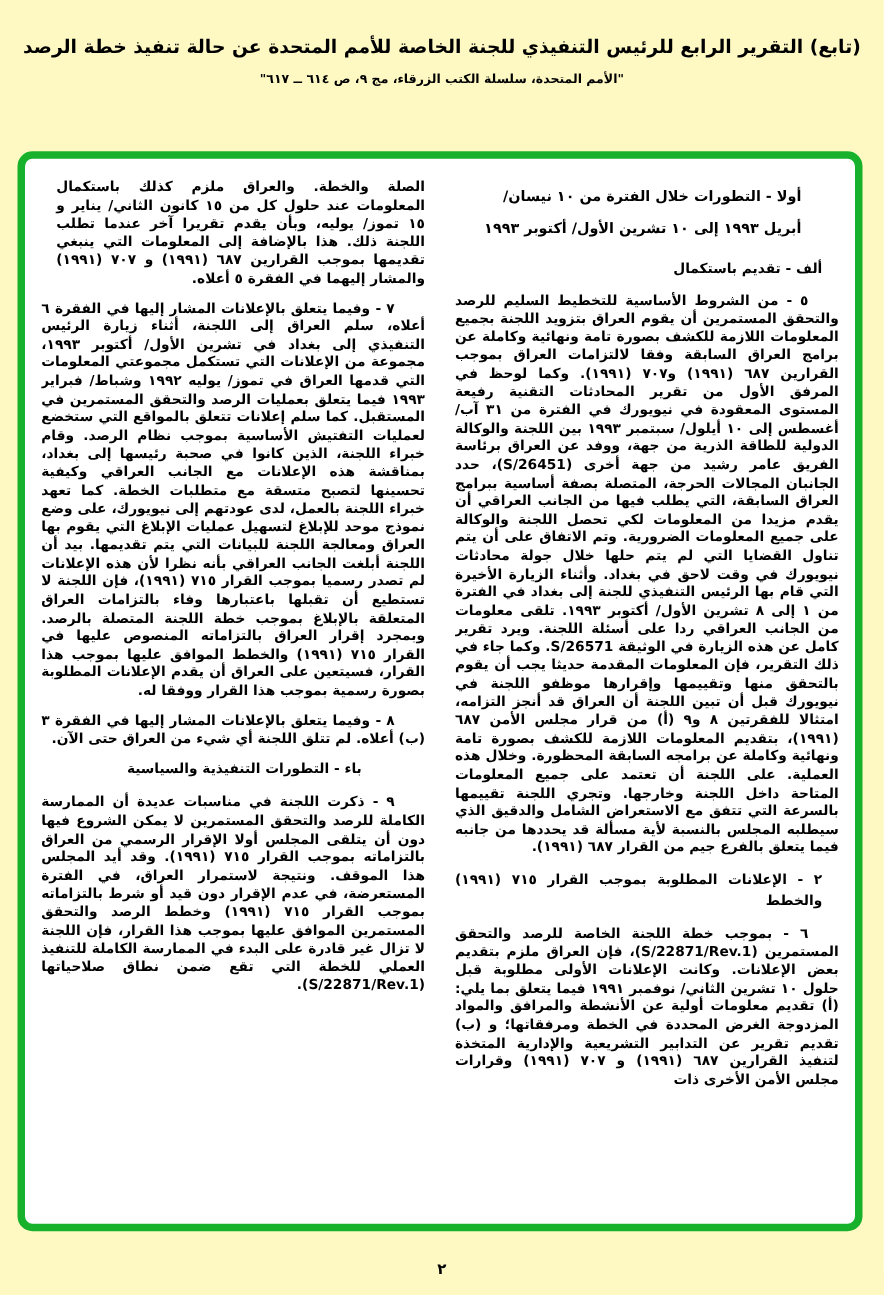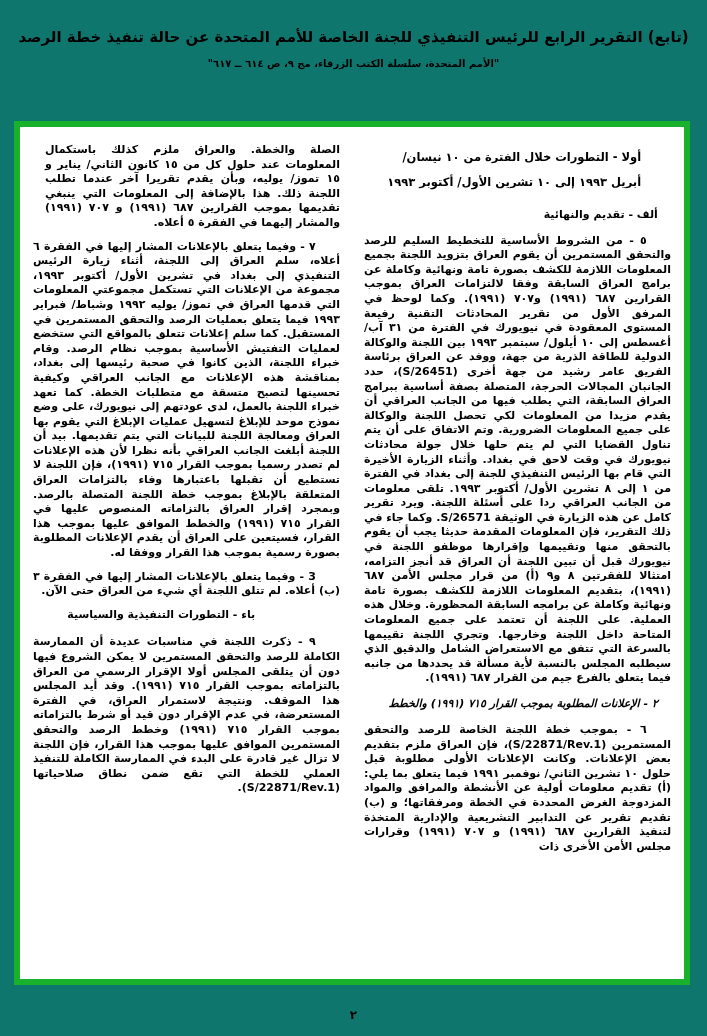--- a/index.html
+++ b/index.html
@@ -3,37 +3,37 @@
 <meta charset="utf-8">
 <style>
   html, body { margin: 0; padding: 0; background: #ffffff; }
   body {
     width: 707px; height: 1036px;
     font-family: "DejaVu Sans", sans-serif;
     color: #000;
     position: relative;
     overflow: hidden;
   }
-  .page { position: relative; width: 707px; height: 1036px; background: #0f766e; }
+  .page { position: relative; width: 707px; height: 1036px; background: #fef9c3; }
 
   
   .doc-header {
     position: absolute; top: 24px; left: 10px; right: 10px;
     text-align: center; direction: rtl; font-weight: bold;
   }
   .title-line { font-size: 15px; line-height: 27px; letter-spacing: 0; }
   .source-line { font-size: 10px; line-height: 16px; margin-top: 5px; font-weight: bold; }
 
   
   .frame {
     position: absolute; left: 14px; top: 121px;
     width: 676px; height: 864px;
     box-sizing: border-box;
     border: 6px solid #17b12c;
-    border-radius: 0;
+    border-radius: 12px;
     background: #fff;
   }
   .columns {
     display: flex; direction: rtl;
     gap: 24px;
     padding: 16px 13px 12px 13px;
     height: 100%; box-sizing: border-box;
     overflow: hidden;
   }
   .col {
@@ -56,23 +56,22 @@
     font-size: 11.5px;
     line-height: 25px;
   }
   .sub-heading { text-align: right; margin: 2px 0 11px 0; }
   .indent-alef { padding-right: 1.2em; }
   .indent-num  { padding-right: 2em; }
   .hang {
     padding-right: 1.2em; margin-top: 6px;
     text-align: justify;
     line-height: 17px;
-    font-style: italic;
   }
-  .indent-ba { padding-right: 4.6em; margin-top: 8px; margin-bottom: 13px; text-align: center; }
+  .indent-ba { padding-right: 4.6em; margin-top: 8px; margin-bottom: 13px; }
 
   
   .page-footer {
     position: absolute; bottom: 14px; left: 0; right: 0;
     text-align: center; font-size: 12px; font-weight: bold;
   }
 </style>
 </head>
 <body>
 
@@ -81,30 +80,30 @@
   <header class="doc-header">
     <div class="title-line">(تابع) التقرير الرابع للرئيس التنفيذي للجنة الخاصة للأمم المتحدة عن حالة تنفيذ خطة الرصد</div>
     <div class="source-line">"الأمم المتحدة، سلسلة الكتب الزرقاء، مج ٩، ص ٦١٤ ــ ٦١٧"</div>
   </header>
 
   <div class="frame" style="border-color: rgb(23, 177, 44);">
     <div class="columns">
 
       <section class="col">
         <div class="sec-heading-main">أولا - التطورات خلال الفترة من ١٠ نيسان/ أبريل ١٩٩٣ إلى ١٠ تشرين الأول/ أكتوبر ١٩٩٣</div>
-        <div class="sub-heading indent-alef">ألف - تقديم والنهائية</div>
+        <div class="sub-heading indent-alef">ألف - تقديم باستكمال</div>
         <p class="para">٥ - من الشروط الأساسية للتخطيط السليم للرصد والتحقق المستمرين أن يقوم العراق بتزويد اللجنة بجميع المعلومات اللازمة للكشف بصورة تامة ونهائية وكاملة عن برامج العراق السابقة وفقا لالتزامات العراق بموجب القرارين ٦٨٧ (١٩٩١) و٧٠٧ (١٩٩١). وكما لوحظ في المرفق الأول من تقرير المحادثات التقنية رفيعة المستوى المعقودة في نيويورك في الفترة من ٣١ آب/ أغسطس إلى ١٠ أيلول/ سبتمبر ١٩٩٣ بين اللجنة والوكالة الدولية للطاقة الذرية من جهة، ووفد عن العراق برئاسة الفريق عامر رشيد من جهة أخرى (S/26451)، حدد الجانبان المجالات الحرجة، المتصلة بصفة أساسية ببرامج العراق السابقة، التي يطلب فيها من الجانب العراقي أن يقدم مزيدا من المعلومات لكي تحصل اللجنة والوكالة على جميع المعلومات الضرورية. وتم الاتفاق على أن يتم تناول القضايا التي لم يتم حلها خلال جولة محادثات نيويورك في وقت لاحق في بغداد. وأثناء الزيارة الأخيرة التي قام بها الرئيس التنفيذي للجنة إلى بغداد في الفترة من ١ إلى ٨ تشرين الأول/ أكتوبر ١٩٩٣. تلقى معلومات من الجانب العراقي ردا على أسئلة اللجنة. ويرد تقرير كامل عن هذه الزيارة في الوثيقة S/26571. وكما جاء في ذلك التقرير، فإن المعلومات المقدمة حديثا يجب أن يقوم بالتحقق منها وتقييمها وإقرارها موظفو اللجنة في نيويورك قبل أن تبين اللجنة أن العراق قد أنجز التزامه، امتثالا للفقرتين ٨ و٩ (أ) من قرار مجلس الأمن ٦٨٧ (١٩٩١)، بتقديم المعلومات اللازمة للكشف بصورة تامة ونهائية وكاملة عن برامجه السابقة المحظورة. وخلال هذه العملية. على اللجنة أن تعتمد على جميع المعلومات المتاحة داخل اللجنة وخارجها. وتجري اللجنة تقييمها بالسرعة التي تتفق مع الاستعراض الشامل والدقيق الذي سيطلبه المجلس بالنسبة لأية مسألة قد يحددها من جانبه فيما يتعلق بالفرع جيم من القرار ٦٨٧ (١٩٩١).</p>
         <div class="sub-heading hang">٢ - الإعلانات المطلوبة بموجب القرار ٧١٥ (١٩٩١) والخطط</div>
         <p class="para">٦ - بموجب خطة اللجنة الخاصة للرصد والتحقق المستمرين (S/22871/Rev.1)، فإن العراق ملزم بتقديم بعض الإعلانات. وكانت الإعلانات الأولى مطلوبة قبل حلول ١٠ تشرين الثاني/ نوفمبر ١٩٩١ فيما يتعلق بما يلي: (أ) تقديم معلومات أولية عن الأنشطة والمرافق والمواد المزدوجة الغرض المحددة في الخطة ومرفقاتها؛ و (ب) تقديم تقرير عن التدابير التشريعية والإدارية المتخذة لتنفيذ القرارين ٦٨٧ (١٩٩١) و ٧٠٧ (١٩٩١) وقرارات مجلس الأمن الأخرى ذات</p>
       </section>
 
       <section class="col">
         <p class="para no-indent">الصلة والخطة. والعراق ملزم كذلك باستكمال المعلومات عند حلول كل من ١٥ كانون الثاني/ يناير و ١٥ تموز/ يوليه، وبأن يقدم تقريرا آخر عندما تطلب اللجنة ذلك. هذا بالإضافة إلى المعلومات التي ينبغي تقديمها بموجب القرارين ٦٨٧ (١٩٩١) و ٧٠٧ (١٩٩١) والمشار إليهما في الفقرة ٥ أعلاه.</p>
         <p class="para">٧ - وفيما يتعلق بالإعلانات المشار إليها في الفقرة ٦ أعلاه، سلم العراق إلى اللجنة، أثناء زيارة الرئيس التنفيذي إلى بغداد في تشرين الأول/ أكتوبر ١٩٩٣، مجموعة من الإعلانات التي تستكمل مجموعتي المعلومات التي قدمها العراق في تموز/ يوليه ١٩٩٢ وشباط/ فبراير ١٩٩٣ فيما يتعلق بعمليات الرصد والتحقق المستمرين في المستقبل. كما سلم إعلانات تتعلق بالمواقع التي ستخضع لعمليات التفتيش الأساسية بموجب نظام الرصد. وقام خبراء اللجنة، الذين كانوا في صحبة رئيسها إلى بغداد، بمناقشة هذه الإعلانات مع الجانب العراقي وكيفية تحسينها لتصبح متسقة مع متطلبات الخطة. كما تعهد خبراء اللجنة بالعمل، لدى عودتهم إلى نيويورك، على وضع نموذج موحد للإبلاغ لتسهيل عمليات الإبلاغ التي يقوم بها العراق ومعالجة اللجنة للبيانات التي يتم تقديمها. بيد أن اللجنة أبلغت الجانب العراقي بأنه نظرا لأن هذه الإعلانات لم تصدر رسميا بموجب القرار ٧١٥ (١٩٩١)، فإن اللجنة لا تستطيع أن تقبلها باعتبارها وفاء بالتزامات العراق المتعلقة بالإبلاغ بموجب خطة اللجنة المتصلة بالرصد. وبمجرد إقرار العراق بالتزاماته المنصوص عليها في القرار ٧١٥ (١٩٩١) والخطط الموافق عليها بموجب هذا القرار، فسيتعين على العراق أن يقدم الإعلانات المطلوبة بصورة رسمية بموجب هذا القرار ووفقا له.</p>
-        <p class="para">3 - وفيما يتعلق بالإعلانات المشار إليها في الفقرة ٣ (ب) أعلاه. لم تتلق اللجنة أي شيء من العراق حتى الآن.</p>
+        <p class="para">٨ - وفيما يتعلق بالإعلانات المشار إليها في الفقرة ٣ (ب) أعلاه. لم تتلق اللجنة أي شيء من العراق حتى الآن.</p>
         <div class="sub-heading indent-ba">باء - التطورات التنفيذية والسياسية</div>
         <p class="para">٩ - ذكرت اللجنة في مناسبات عديدة أن الممارسة الكاملة للرصد والتحقق المستمرين لا يمكن الشروع فيها دون أن يتلقى المجلس أولا الإقرار الرسمي من العراق بالتزاماته بموجب القرار ٧١٥ (١٩٩١). وقد أيد المجلس هذا الموقف. ونتيجة لاستمرار العراق، في الفترة المستعرضة، في عدم الإقرار دون قيد أو شرط بالتزاماته بموجب القرار ٧١٥ (١٩٩١) وخطط الرصد والتحقق المستمرين الموافق عليها بموجب هذا القرار، فإن اللجنة لا تزال غير قادرة على البدء في الممارسة الكاملة للتنفيذ العملي للخطة التي تقع ضمن نطاق صلاحياتها (S/22871/Rev.1).</p>
       </section>
 
     </div>
   </div>
 
   <footer class="page-footer">
     <span>٢</span>
   </footer>

